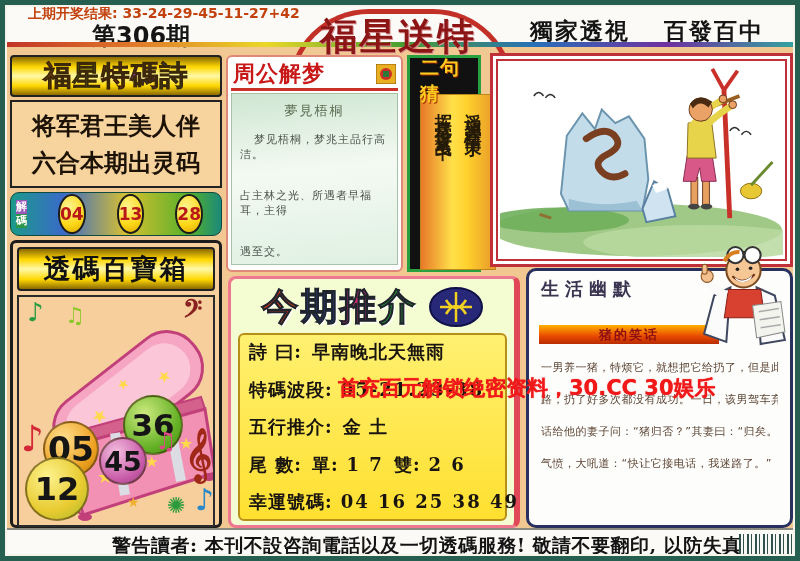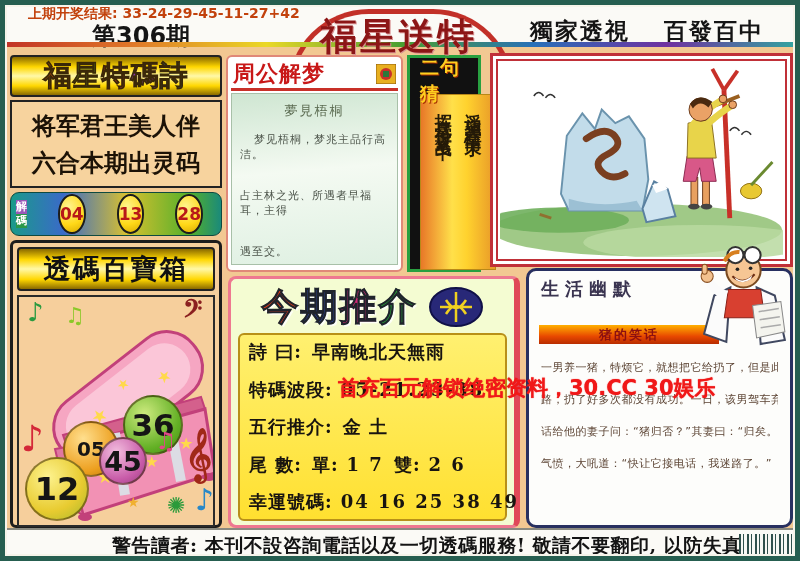--- a/index.html
+++ b/index.html
@@ -43,21 +43,21 @@
   
   .treasure-panel{position:absolute;left:10px;top:240px;width:212px;height:288px;border:3px solid #1c1c1c;
         border-radius:6px;background:#f6cf9c;box-sizing:border-box;}
   .treasure-title{margin:4px;height:40px;font-size:27px;font-weight:700;color:#111;letter-spacing:2px;}
   .illus{position:relative;margin:0 4px 4px;height:228px;border:2px solid #2a2a2a;background:#f6cf9c;overflow:hidden;}
   .illus svg{position:absolute;left:0;top:0;}
   .tball{position:absolute;border-radius:50%;display:flex;align-items:center;justify-content:center;
          font-weight:700;color:#151515;border:2px solid rgba(60,40,10,.55);}
   .tb36{left:104px;top:98px;width:56px;height:56px;font-size:31px;
         background:radial-gradient(circle at 35% 30%,#cdea7e,#63b025 65%,#3f8812);}
-  .tb05{left:44px;top:124px;width:52px;height:52px;font-size:20px;
+  .tb05{left:24px;top:124px;width:52px;height:52px;font-size:33px;
         background:radial-gradient(circle at 35% 30%,#ffdf8e,#eda020 65%,#b87708);}
   .tb32{left:80px;top:140px;width:44px;height:44px;font-size:27px;
         background:radial-gradient(circle at 35% 30%,#f2bede,#c85ba8 65%,#973f80);}
   .tb12{left:6px;top:160px;width:60px;height:60px;font-size:32px;
         background:radial-gradient(circle at 35% 30%,#fdf28e,#e8cb30 60%,#a8b82a);}
   .note{position:absolute;font-weight:700;line-height:1;}
   .n1{left:8px;top:2px;font-size:26px;color:#2a9a40;}
   .n2{left:46px;top:8px;font-size:22px;color:#8ac828;}
   .n3{left:164px;top:0px;font-size:30px;color:#8b2020;}
   .n4{left:2px;top:124px;font-size:36px;color:#d42838;}

